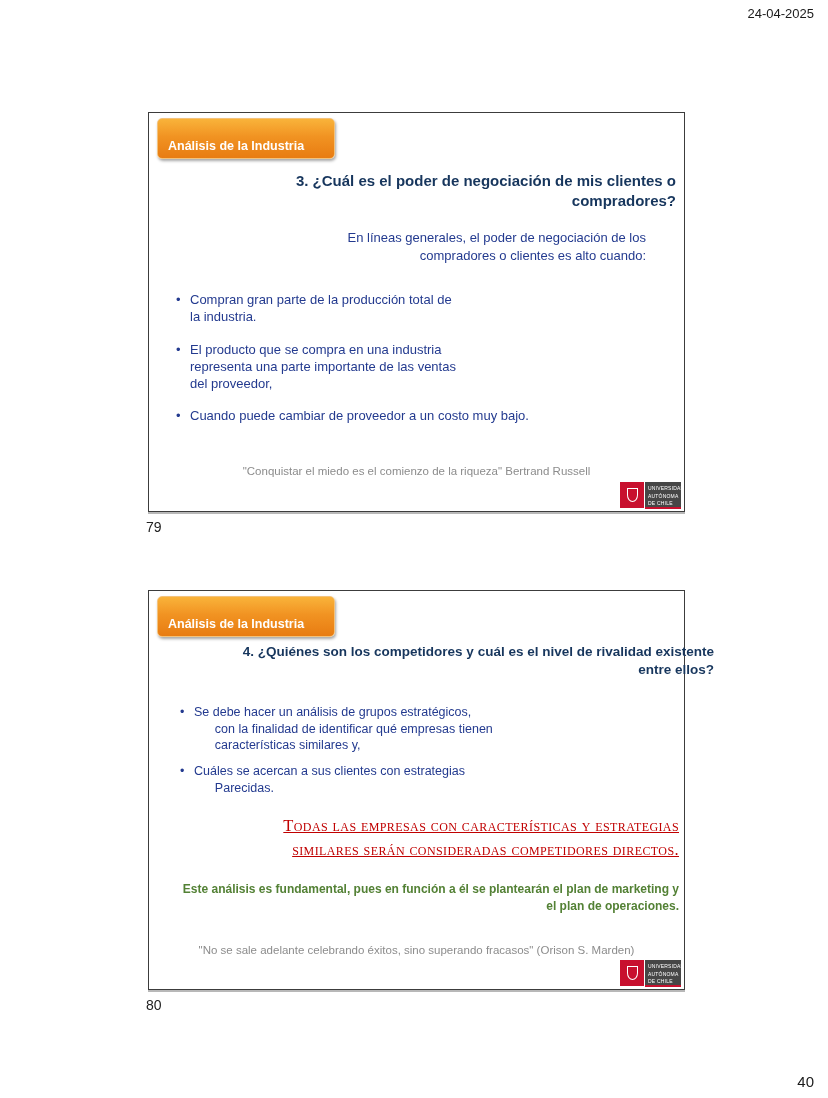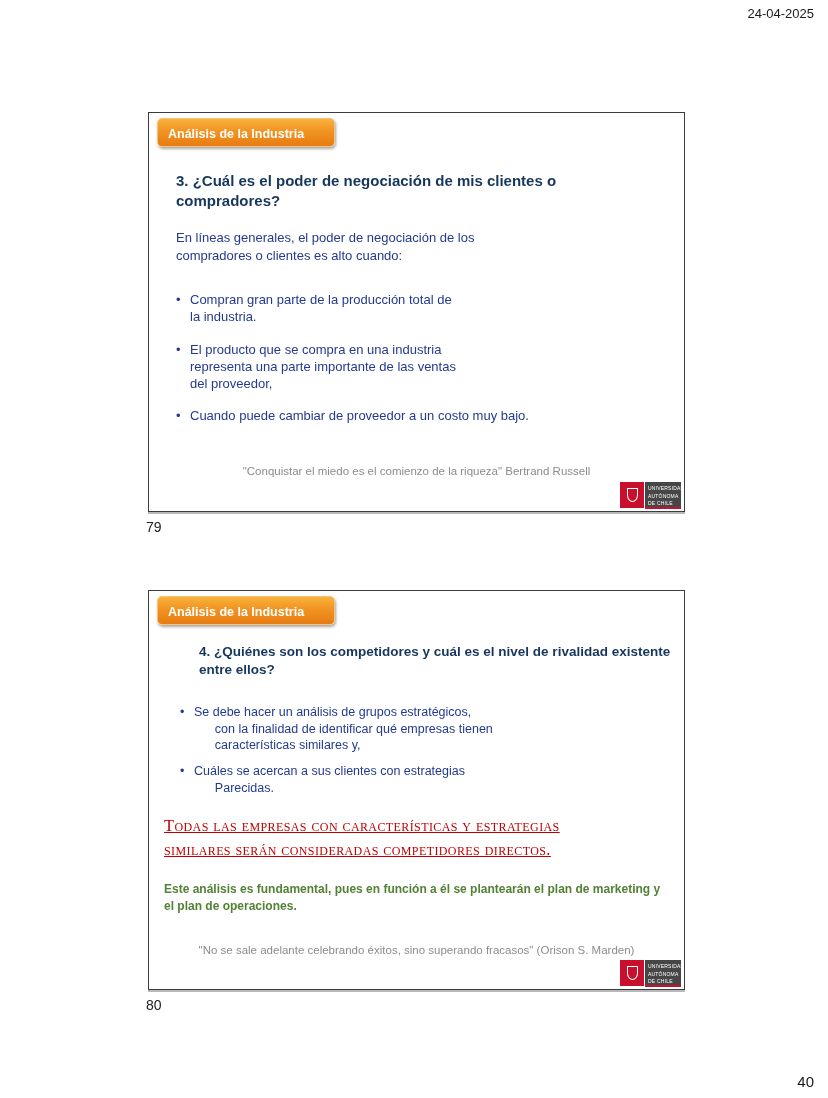--- a/index.html
+++ b/index.html
@@ -4,21 +4,21 @@
 <style>
   * { box-sizing: border-box; }
   html, body { margin: 0; padding: 0; }
   body {
     width: 828px; height: 1098px;
     background: #ffffff;
     font-family: "Liberation Sans", sans-serif;
     position: relative;
     color: #111;
   }
-  .pre { white-space: pre-wrap; }
+  .pre { white-space: pre-wrap; text-align: right; }
 
   .page-date {
     position: absolute; top: 6px; right: 14px;
     font-size: 13px; color: #1a1a1a;
   }
   .page-number {
     position: absolute; bottom: 8px; right: 14px;
     font-size: 15px; color: #1a1a1a;
   }
 
@@ -27,21 +27,21 @@
     width: 537px; height: 400px;
     background: #fff;
     border: 1px solid #3c3c3c;
     box-shadow: 0 2px 0 rgba(0,0,0,0.28);
   }
   .slide-1 { top: 112px; }
   .slide-2 { top: 590px; }
 
   .badge {
     position: absolute; top: 5px; left: 8px;
-    padding: 8px 30px 5px 10px;
+    padding: 20px 30px 5px 10px;
     background: linear-gradient(180deg, #f9b33a 0%, #f19322 45%, #e87c12 100%);
     border: 1px solid #f3c27c;
     border-radius: 5px;
     color: #ffffff; font-weight: bold; font-size: 12.5px;
     box-shadow: 1px 2px 3px rgba(0,0,0,0.35);
   }
 
   .slide-title {
     position: absolute;
     color: #17365d; font-weight: bold;

